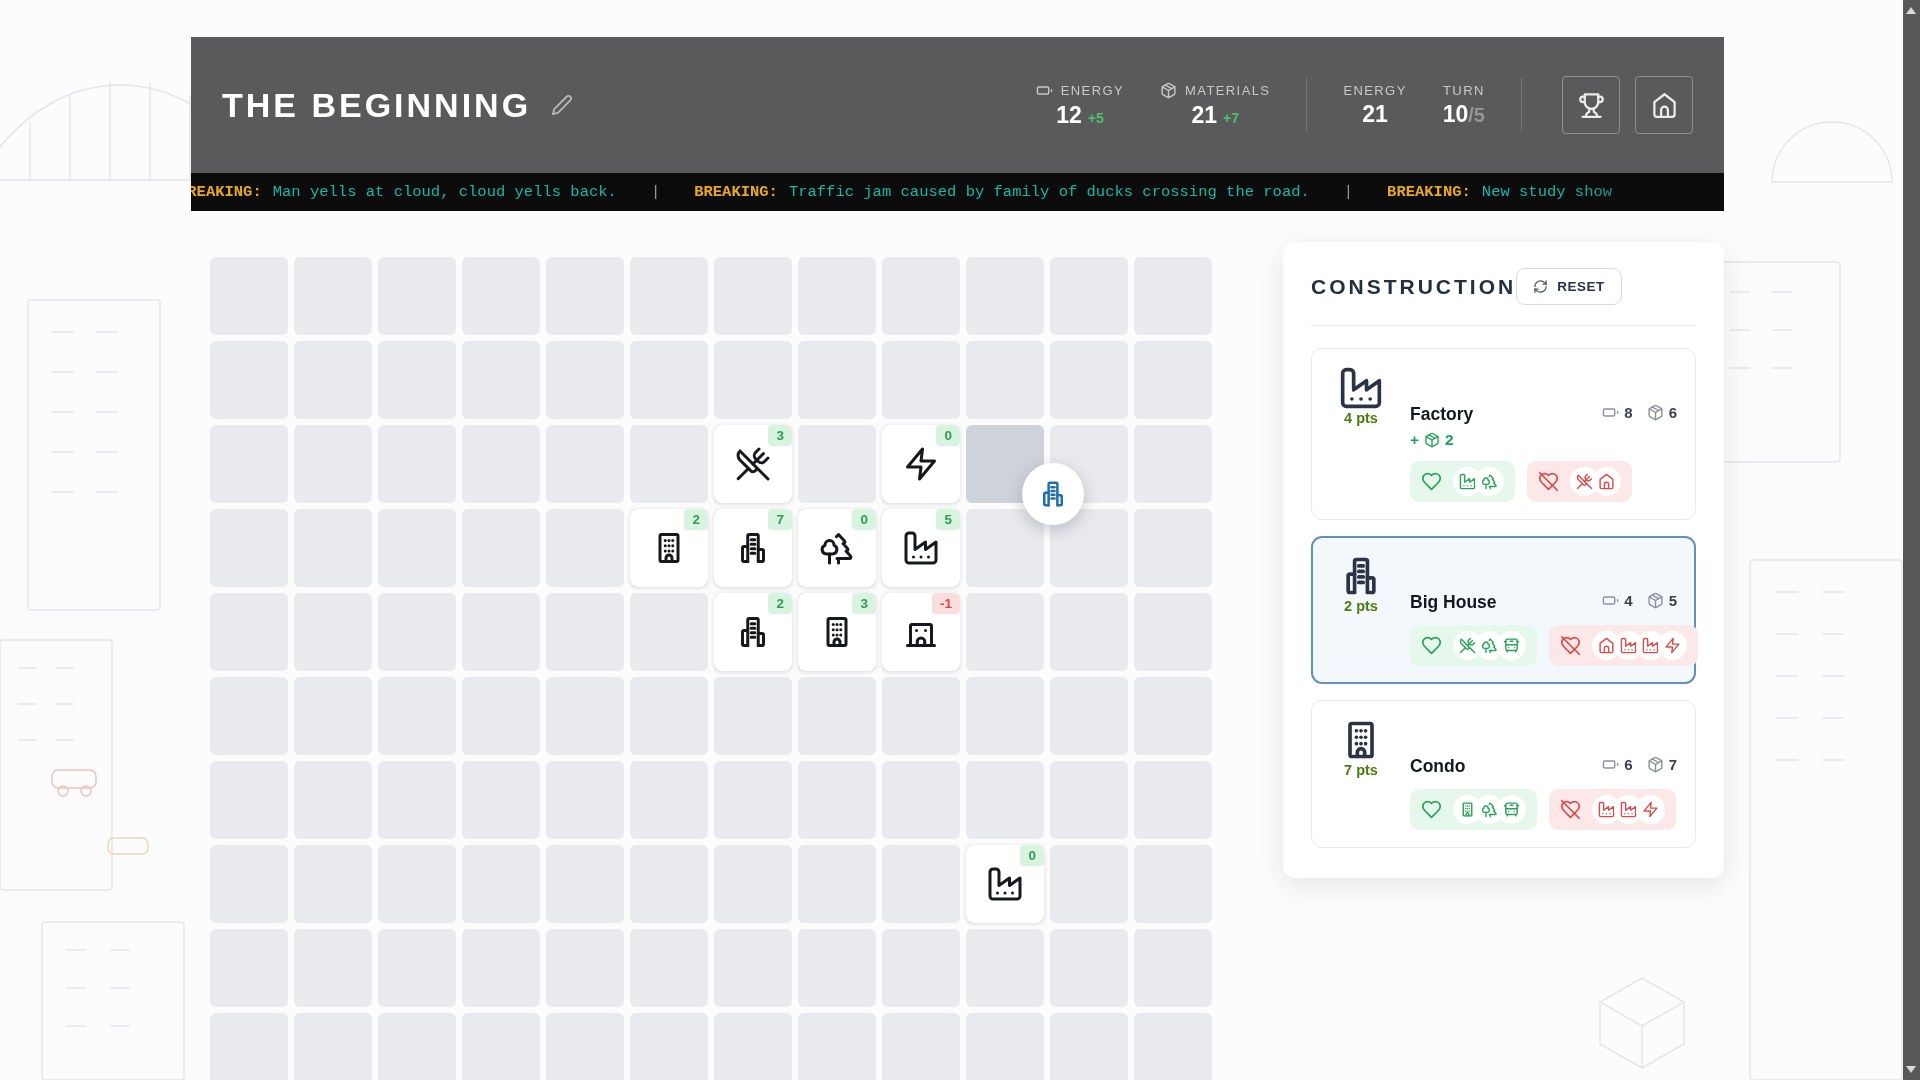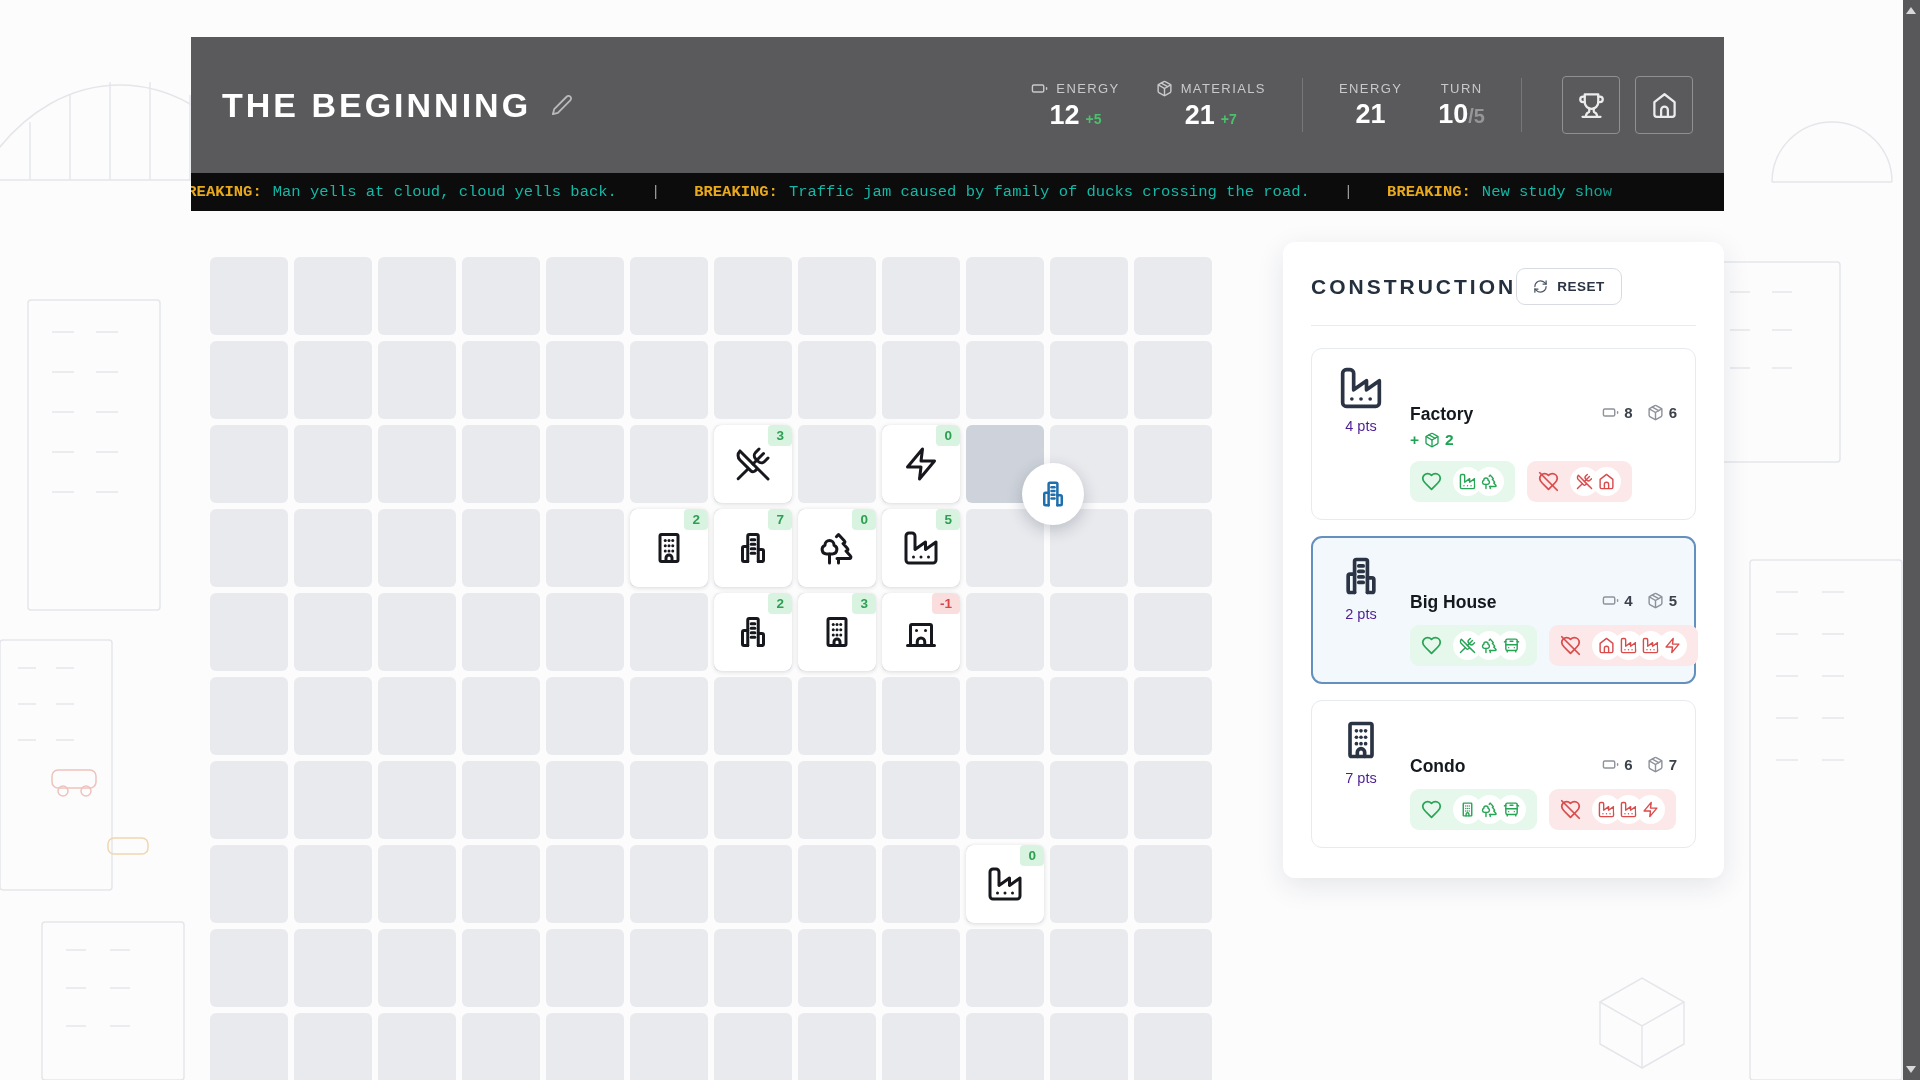--- a/index.html
+++ b/index.html
@@ -20,21 +20,21 @@
   
   .header { height:136px; background:#5a5a5c; display:flex; align-items:center; padding:0 31px; }
   .title-wrap { display:flex; align-items:center; gap:20px; }
   .page-title { font-size:34px; font-weight:800; letter-spacing:3px; color:#ffffff; }
   .pencil { width:22px; height:22px; color:#b9b9bb; cursor:pointer; }
   .res-group { margin-left:auto; display:flex; align-items:center; gap:36px; }
   .res { display:flex; flex-direction:column; align-items:center; }
   .res-label { display:flex; align-items:center; gap:8px; font-size:13px; font-weight:400; letter-spacing:1.4px; color:#c9c9cb; }
   .res-label .lic { width:17px; height:17px; color:#c9c9cb; }
   .res-val-row { display:flex; align-items:baseline; margin-top:3px; }
-  .res-val { font-size:27px; font-weight:800; color:#ffffff; }
+  .res-val { font-size:23px; font-weight:800; color:#ffffff; }
   .delta { font-size:14px; font-weight:700; color:#4cc06c; margin-left:6px; }
   .turn-total { font-size:20px; font-weight:700; color:#96969a; }
   .vdiv { width:1px; height:54px; background:#77777a; }
   .hbtns { display:flex; gap:15px; margin-left:40px; }
   .hbtn { width:58px; height:58px; border:1px solid #909092; border-radius:4px; background:transparent; display:flex; align-items:center; justify-content:center; color:#ececec; cursor:pointer; }
   .hbtn .bic { width:27px; height:27px; }
 
   
   .ticker { height:38px; background:#0c0c0c; display:flex; align-items:center; overflow:hidden; position:relative; white-space:nowrap; font-family:"Liberation Mono","DejaVu Sans Mono",monospace; font-size:15.5px; }
   .ticker::after { content:''; position:absolute; right:0; top:0; bottom:0; width:150px; background:linear-gradient(to right, rgba(12,12,12,0), rgba(12,12,12,.93)); }
@@ -62,21 +62,21 @@
   .panel { position:absolute; left:1092px; top:31px; width:441px; background:#fff; border-radius:12px; box-shadow:0 8px 28px rgba(25,35,55,.10); padding:26px 28px 14px; }
   .panel-head { display:flex; align-items:center; justify-content:flex-start; }
   .panel-title { font-size:21px; font-weight:800; letter-spacing:3px; color:#25303f; }
   .reset-btn { display:flex; align-items:center; gap:9px; padding:10px 16px; border:1px solid #d8dce2; border-radius:9px; background:#fff; font-size:13.5px; font-weight:700; letter-spacing:.5px; color:#2b3445; cursor:pointer; font-family:inherit; }
   .reset-btn .ric { width:15px; height:15px; color:#4b5563; }
   .panel-div { height:1px; background:#e9ebef; margin:20px 0 22px; }
   .card { display:flex; gap:18px; border:1px solid #e7eaee; border-radius:11px; padding:17px 18px; margin-bottom:16px; background:#fff; cursor:pointer; }
   .card.selected { border:2px solid #6390bd; background:#f3f8fc; padding:16px 17px; }
   .card-left { display:flex; flex-direction:column; align-items:center; width:62px; flex:none; }
   .card-icon { width:44px; height:44px; color:#2b3445; }
-  .pts { margin-top:8px; font-size:14.5px; font-weight:400; color:#4c1d95; }
+  .pts { font-size:14.5px; font-weight:700; color:#4d7c0f; }
   .card-body { flex:1; min-width:0;margin-top:38px; }
   .card-top { display:flex; align-items:flex-start; justify-content:space-between; }
   .card-title { font-size:17.5px; font-weight:700; color:#14181f; }
   .costs { display:flex; gap:14px; align-items:center; color:#3c424b; font-size:15px; font-weight:700; }
   .cost { display:flex; align-items:center; gap:5px; }
   .cost-ic { width:17px; height:17px; color:#8d929b; }
   .prod { display:flex; align-items:center; gap:5px; color:#1ea254; font-size:15.5px; font-weight:700; margin-top:6px; }
   .prod-ic { width:16px; height:16px; }
   .pills { display:flex; gap:12px; margin-top:12px; }
   .pill { display:flex; align-items:center; border-radius:9px; padding:6px 11px; }

